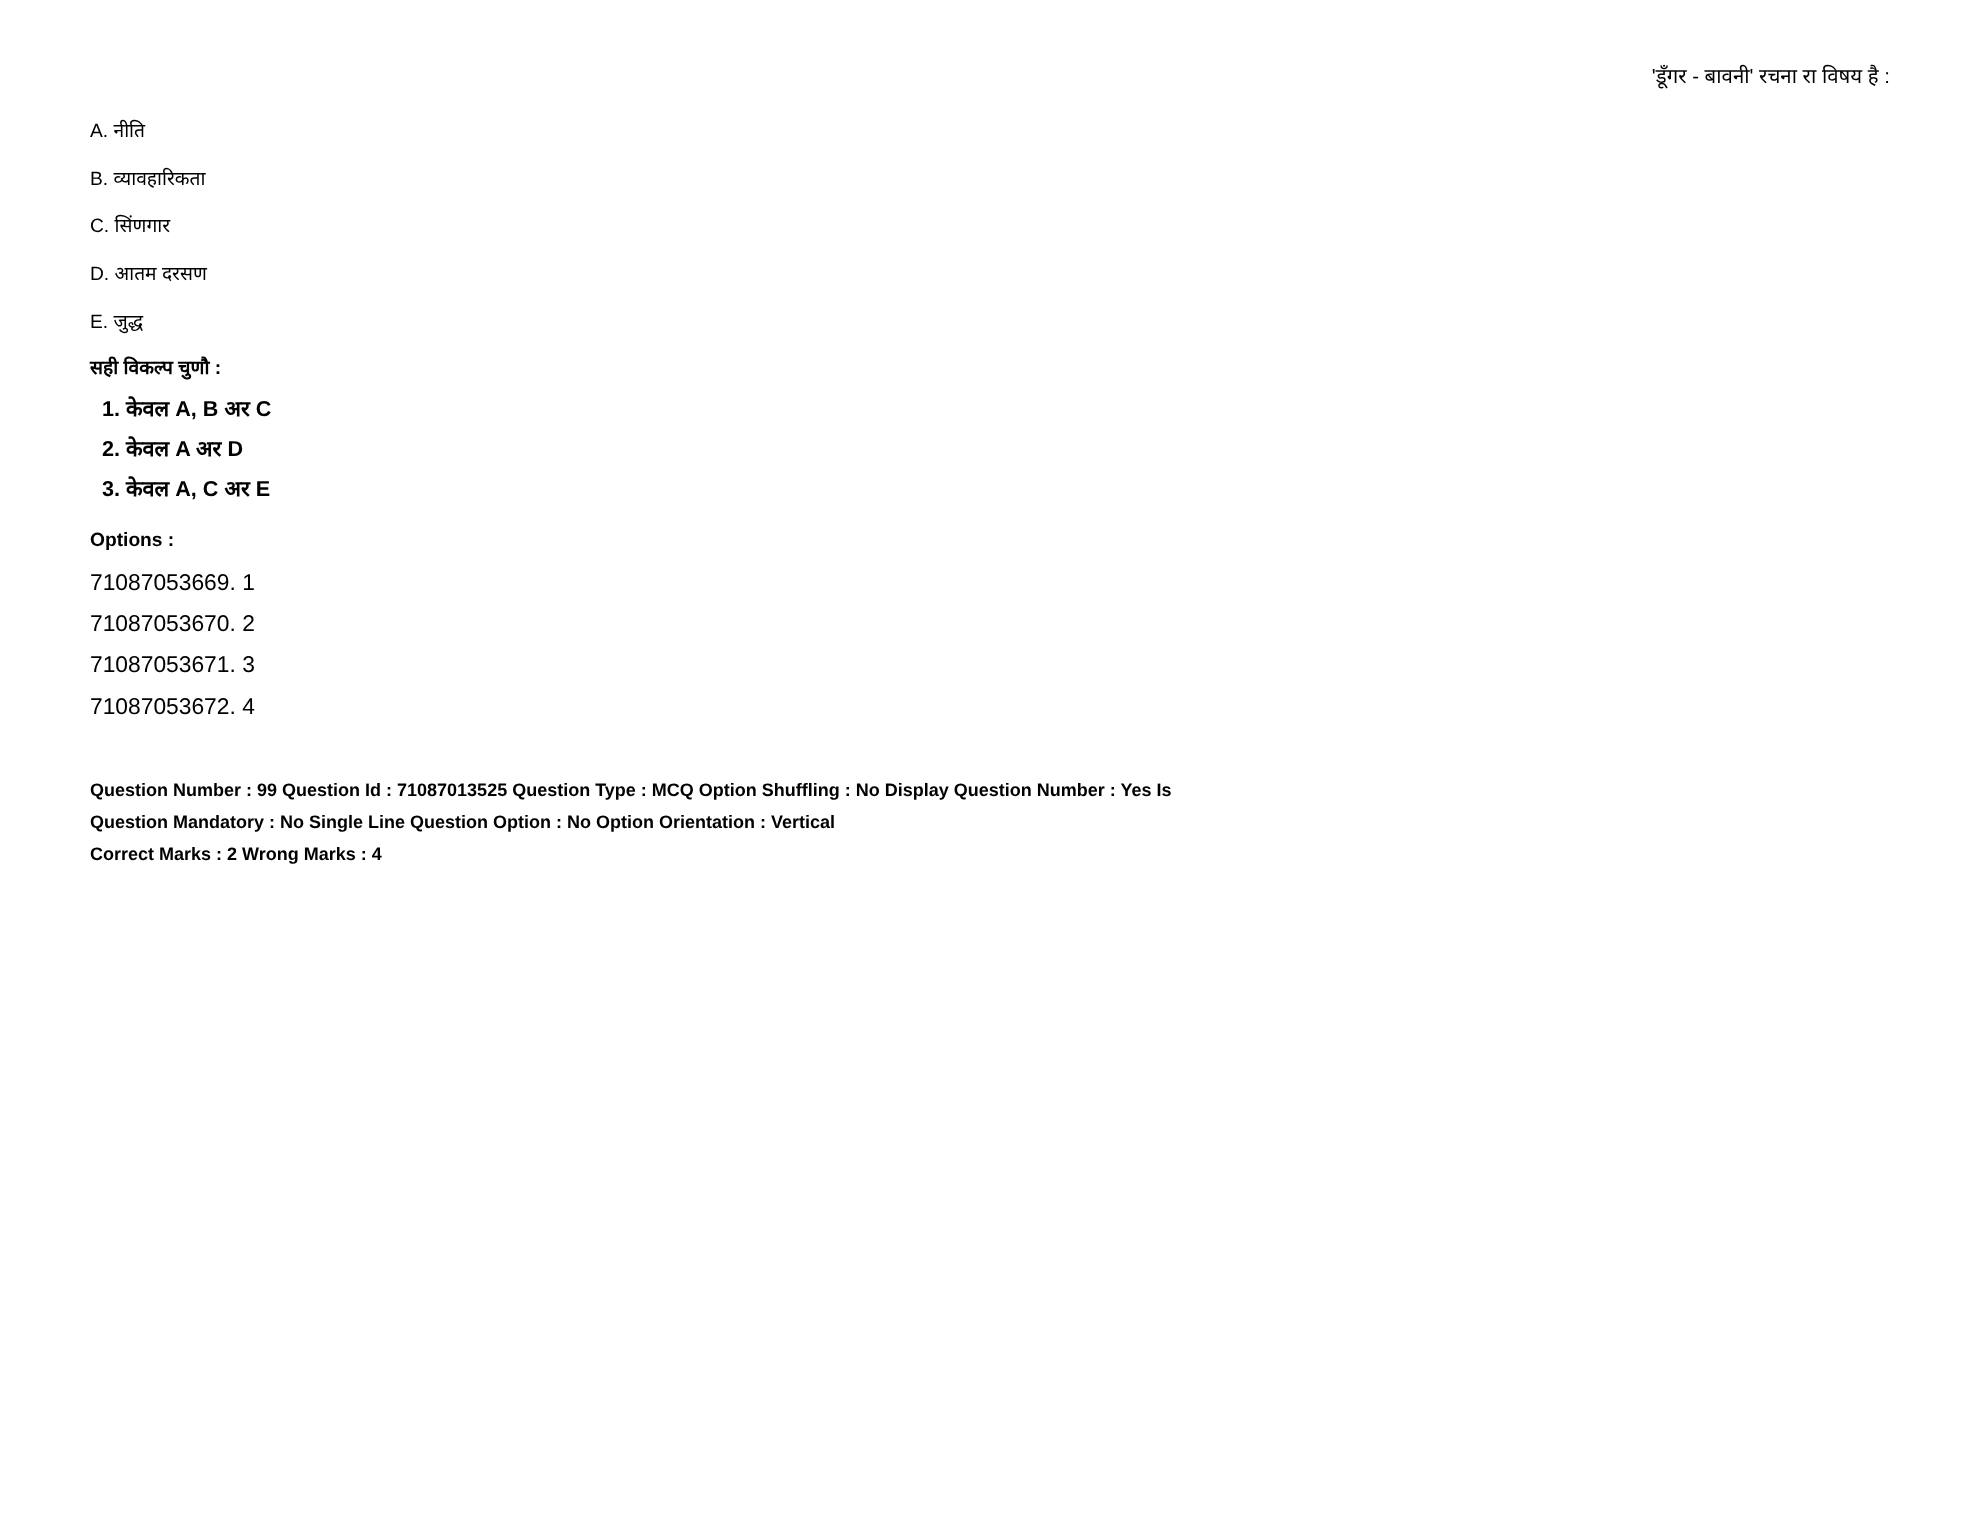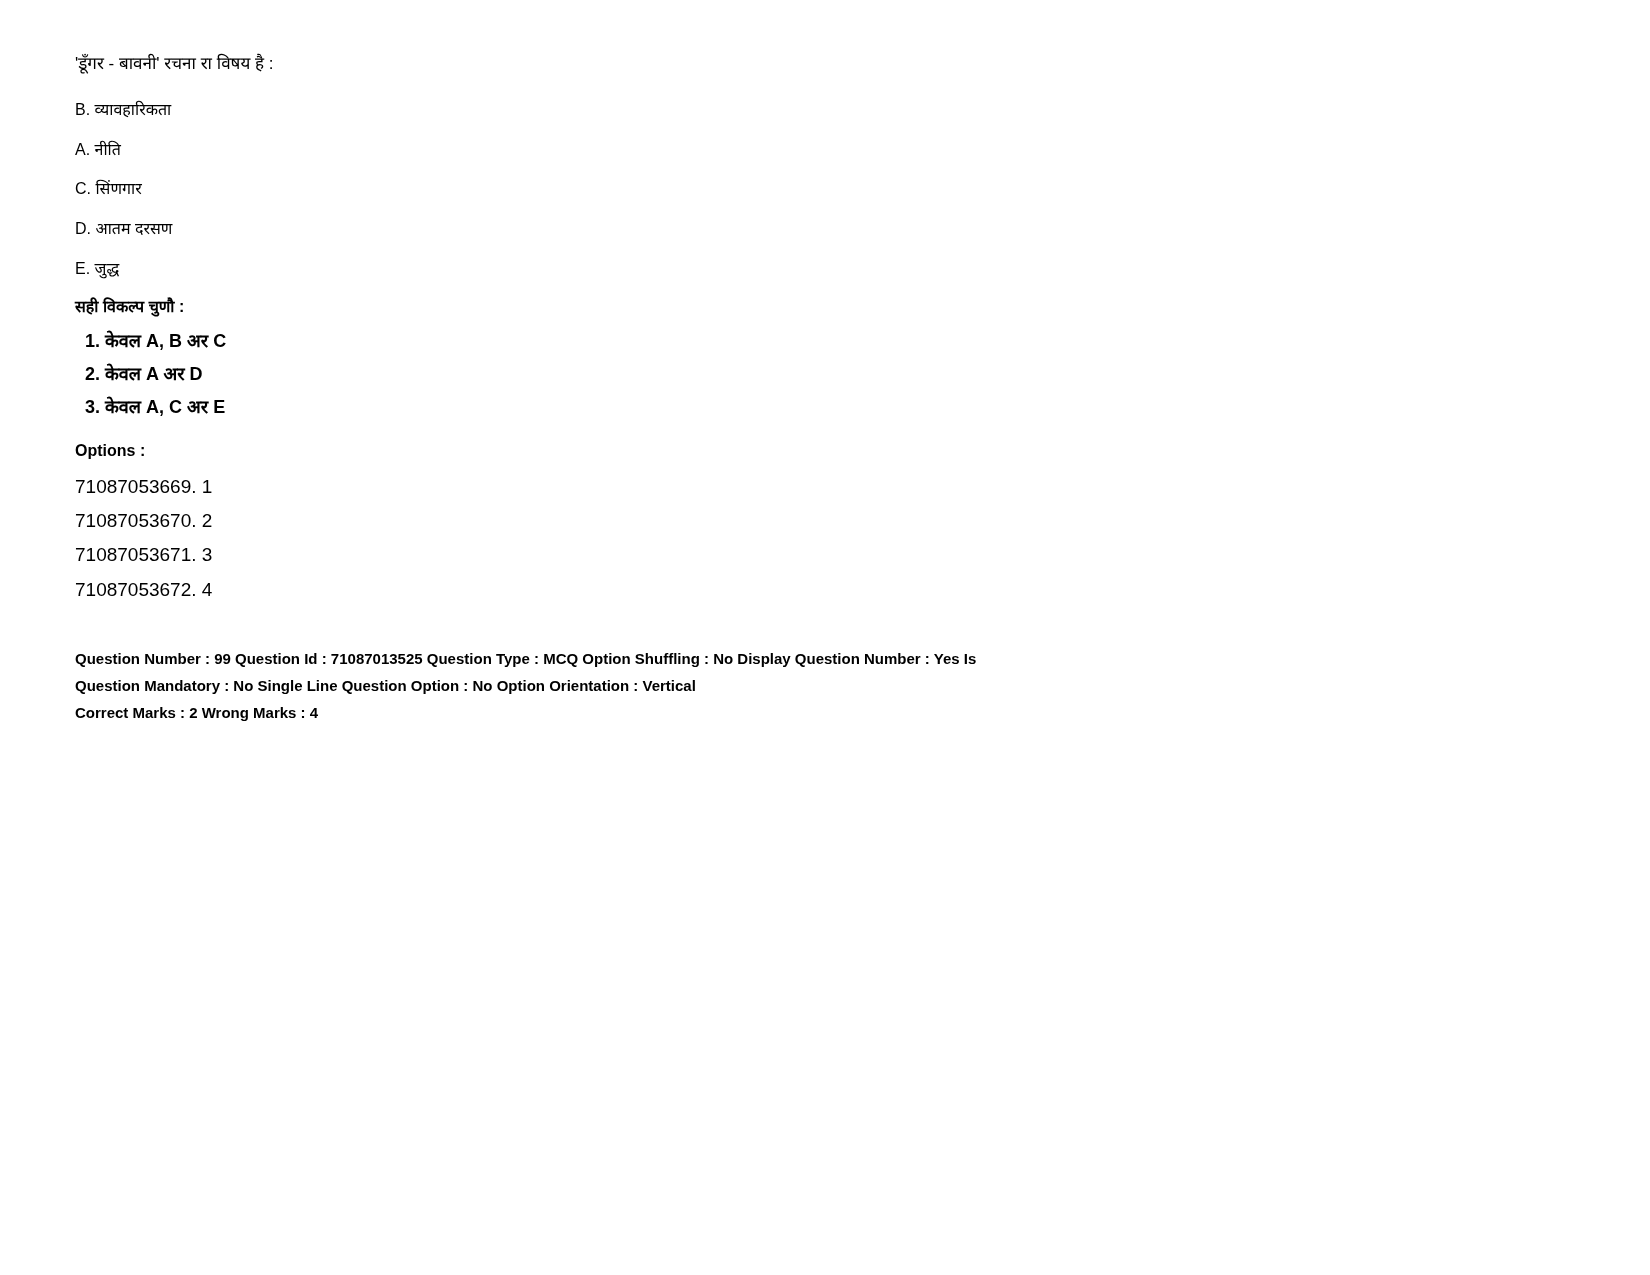--- a/index.html
+++ b/index.html
@@ -13,20 +13,21 @@
       font-size: 16px;
       color: #000000;
       width: 1650px;
       min-height: 1275px;
       padding: 50px 75px;
     }
     .question-text {
       font-size: 17px;
       margin-bottom: 20px;
       line-height: 1.6;
+      text-align: right;
     }
     .option-item {
       font-size: 16px;
       margin-bottom: 14px;
       line-height: 1.6;
     }
     .select-prompt {
       font-size: 16px;
       font-weight: bold;
       margin-top: 10px;
@@ -65,24 +66,24 @@
   </style>
 </head>
 <body>
 
 <div>
 
   <div class="question-text">'डूँगर - बावनी' रचना रा विषय है :</div>
 
   <div>
     <div class="option-item">
-      <span>B. </span><span>व्यावहारिकता</span>
+      <span>A. </span><span>नीति</span>
     </div>
     <div class="option-item">
-      <span>A. </span><span>नीति</span>
+      <span>B. </span><span>व्यावहारिकता</span>
     </div>
     <div class="option-item">
       <span>C. </span><span>सिंणगार</span>
     </div>
     <div class="option-item">
       <span>D. </span><span>आतम दरसण</span>
     </div>
     <div class="option-item">
       <span>E. </span><span> जुद्ध</span>
     </div>

